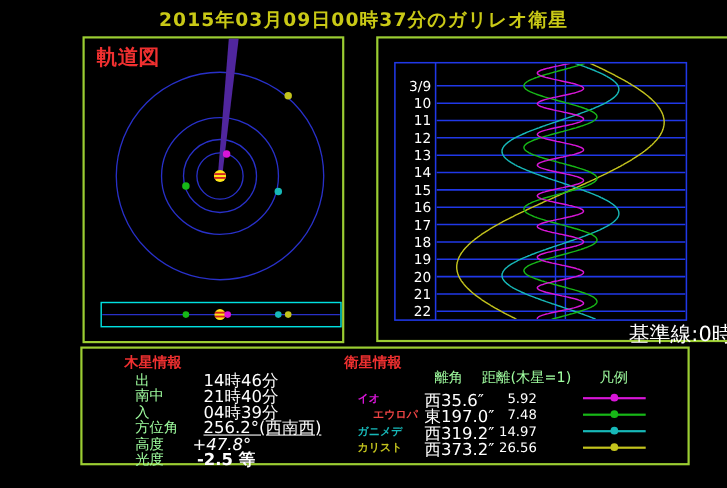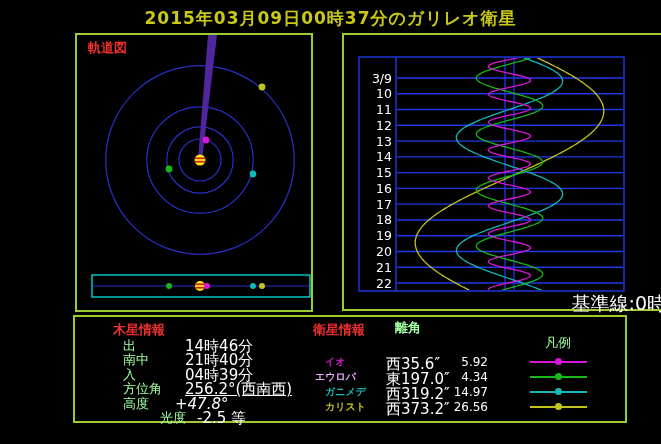--- a/index.html
+++ b/index.html
@@ -4,21 +4,21 @@
 <style>
   html,body{margin:0;padding:0;background:#000;}
   body{position:relative;width:661px;height:444px;overflow:hidden;
        font-family:"DejaVu Sans",sans-serif;}
   .title{position:absolute;left:0;top:7px;width:661px;text-align:center;
          font-size:17px;font-weight:bold;color:#c9c916;letter-spacing:1px;}
   .panel{position:absolute;border:2px solid #9bcd32;background:#000;}
   #orbit-panel{left:75px;top:33px;width:234px;height:275px;}
   #wave-panel{left:342px;top:33px;width:297px;height:274px;padding-left:41px;}
   #info-panel{left:73px;top:315px;width:550px;height:104px;}
-  .panel-label{position:absolute;font-size:13px;font-weight:bold;color:#f03030;}
+  .panel-label{position:absolute;font-size:19px;font-weight:bold;color:#f03030;}
   #orbit-panel .panel-label{left:11px;top:4px;}
   .note{position:absolute;right:16px;top:256px;font-size:19px;color:#ffffff;}
   svg{position:absolute;left:0;top:0;}
   .sec-title{position:absolute;font-size:13px;font-weight:bold;color:#f03030;}
   .green-lbl{color:#a0ffa0;font-size:13px;position:absolute;white-space:nowrap;}
   .white-val{color:#ffffff;font-size:15px;position:absolute;white-space:nowrap;}
   .sat-name{font-size:10px;position:absolute;white-space:nowrap;font-weight:bold;}
   .dist-val{color:#fff;font-size:12px;position:absolute;width:65px;text-align:right;}
   .leg-line{position:absolute;height:2px;width:57px;}
   .leg-dot{position:absolute;width:7px;height:7px;border-radius:50%;}
@@ -116,39 +116,40 @@
       <span class="green-lbl" style="left: 48px; top: 20px;">出</span>
       <span class="white-val" style="left: 110px; top: 20px;">14時46分</span>
       <span class="green-lbl" style="left: 48px; top: 34.4px;">南中</span>
       <span class="white-val" style="left: 110px; top: 34.4px;">21時40分</span>
       <span class="green-lbl" style="left: 48px; top: 48.8px;">入</span>
       <span class="white-val" style="left: 110px; top: 48.8px;">04時39分</span>
       <span class="green-lbl" style="left: 48px; top: 63.2px;">方位角</span>
       <span class="white-val" style="left: 110px; top: 63.2px; text-decoration: underline;">256.2°(西南西)</span>
       <span class="green-lbl" style="left: 48px; top: 77.6px;">高度</span>
       <span class="white-val" style="left: 100px; top: 77.6px; font-style: italic;">+47.8°</span>
-      <span class="green-lbl" style="left: 48px; top: 92px; margin-left: 37px;">光度</span>
-      <span class="white-val" style="left: 122px; top: 92px;">-2.5 等</span>
+      <span class="green-lbl" style="left: 48px; top: 92px;">光度</span>
+      <span class="white-val" style="left: 104px; top: 92px; font-weight: bold;">-2.5 等</span>
     </div>
 
   <span class="sec-title" style="left:238px;top:4px;">衛星情報</span>
-  <span class="green-lbl" style="left:320px;top:2px;font-weight:bold;">離角</span>
+  <span class="green-lbl" style="left:320px;top:17px;">離角</span>
+  <span class="green-lbl" style="left:363px;top:17px;">距離(木星=1)</span>
   <span class="green-lbl" style="left:470px;top:17px;">凡例</span>
   <div id="satellite-rows">
       <div>
         <span class="sat-name" style="left: 250px; top: 38px; color: rgb(216, 22, 216);">イオ</span>
         <span class="white-val" style="left: 311px; top: 38px;">西35.6″</span>
         <span class="dist-val" style="left: 348px; top: 38px;">5.92</span>
         <div class="leg-line" style="left: 455px; top: 44px; background: rgb(216, 22, 216);"></div>
         <div class="leg-dot" style="left: 480px; top: 41px; background: rgb(216, 22, 216);"></div>
       </div>
       <div>
-        <span class="sat-name" style="left: 240px; top: 53px; color: #f0abfc;">エウロパ</span>
+        <span class="sat-name" style="left: 264px; top: 53px; color: #ef4444;">エウロパ</span>
         <span class="white-val" style="left: 311px; top: 53px;">東197.0″</span>
-        <span class="dist-val" style="left: 348px; top: 53px;">4.34</span>
+        <span class="dist-val" style="left: 348px; top: 53px;">7.48</span>
         <div class="leg-line" style="left: 455px; top: 59px; background: rgb(23, 184, 23);"></div>
         <div class="leg-dot" style="left: 480px; top: 56px; background: rgb(23, 184, 23);"></div>
       </div>
       <div>
         <span class="sat-name" style="left: 250px; top: 68px; color: rgb(23, 184, 184);">ガニメデ</span>
         <span class="white-val" style="left: 311px; top: 68px;">西319.2″</span>
         <span class="dist-val" style="left: 348px; top: 68px;">14.97</span>
         <div class="leg-line" style="left: 455px; top: 74px; background: rgb(23, 184, 184);"></div>
         <div class="leg-dot" style="left: 480px; top: 71px; background: rgb(23, 184, 184);"></div>
       </div>

